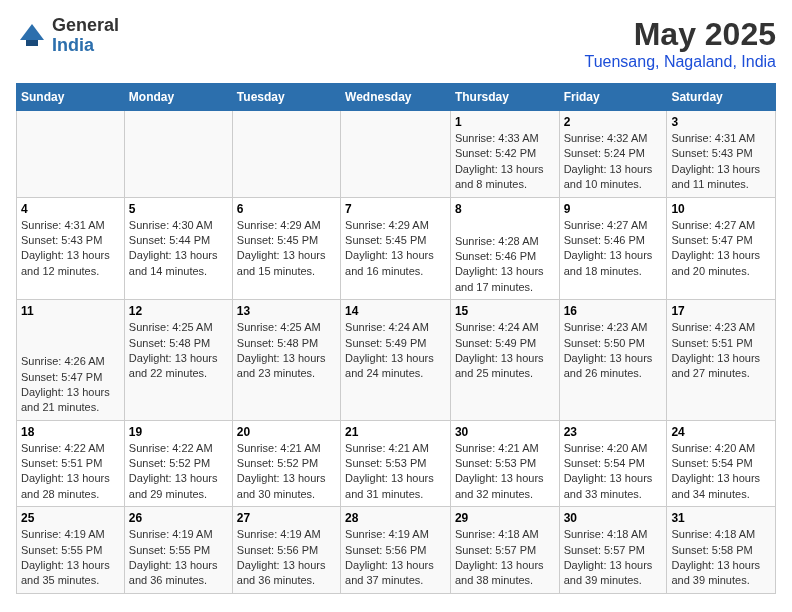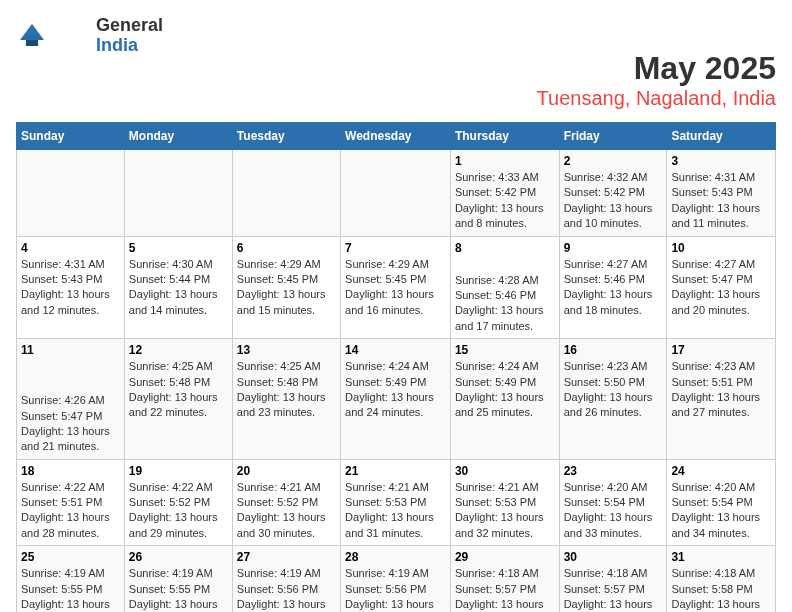--- a/index.html
+++ b/index.html
@@ -17,49 +17,47 @@
       margin-bottom: 12px;
     }
     .logo {
       display: flex;
       align-items: center;
     }
     .logo-text {
       display: flex;
       flex-direction: column;
       line-height: 1.1;
-      margin-left: 44px;
     }
     .logo-general {
       font-size: 18px;
       font-weight: bold;
       color: #333;
     }
     .logo-blue {
       font-size: 18px;
       font-weight: bold;
       color: #2c6fad;
     }
     .logo-icon {
       width: 32px;
       height: 32px;
       margin-right: 4px;
     }
     .title-block {
       text-align: right;
-      margin-top: 34px;
     }
     .month-year {
       font-size: 32px;
       font-weight: bold;
       color: #333;
     }
     .location {
-      font-size: 20px;
-      color: #ef4444;
+      font-size: 16px;
+      color: #1d4ed8;
     }
     table {
       width: 100%;
       border-collapse: collapse;
       font-size: 11px;
       padding-left: 9px;
     }
     thead tr th {
       background-color: #2c6fad;
       color: #fff;
@@ -137,21 +135,21 @@
         <td>
           <div class="day-num">1</div>
           <div class="day-info" style="white-space: pre-line;">Sunrise: 4:33 AM
 Sunset: 5:42 PM
 Daylight: 13 hours
 and 8 minutes.</div>
         </td>
         <td>
           <div class="day-num">2</div>
           <div class="day-info" style="white-space: pre-line;">Sunrise: 4:32 AM
-Sunset: 5:42 PM
+Sunset: 5:24 PM
 Daylight: 13 hours
 and 10 minutes.</div>
         </td>
         <td>
           <div class="day-num">3</div>
           <div class="day-info" style="white-space: pre-line;">Sunrise: 4:31 AM
 Sunset: 5:43 PM
 Daylight: 13 hours
 and 11 minutes.</div>
         </td>

